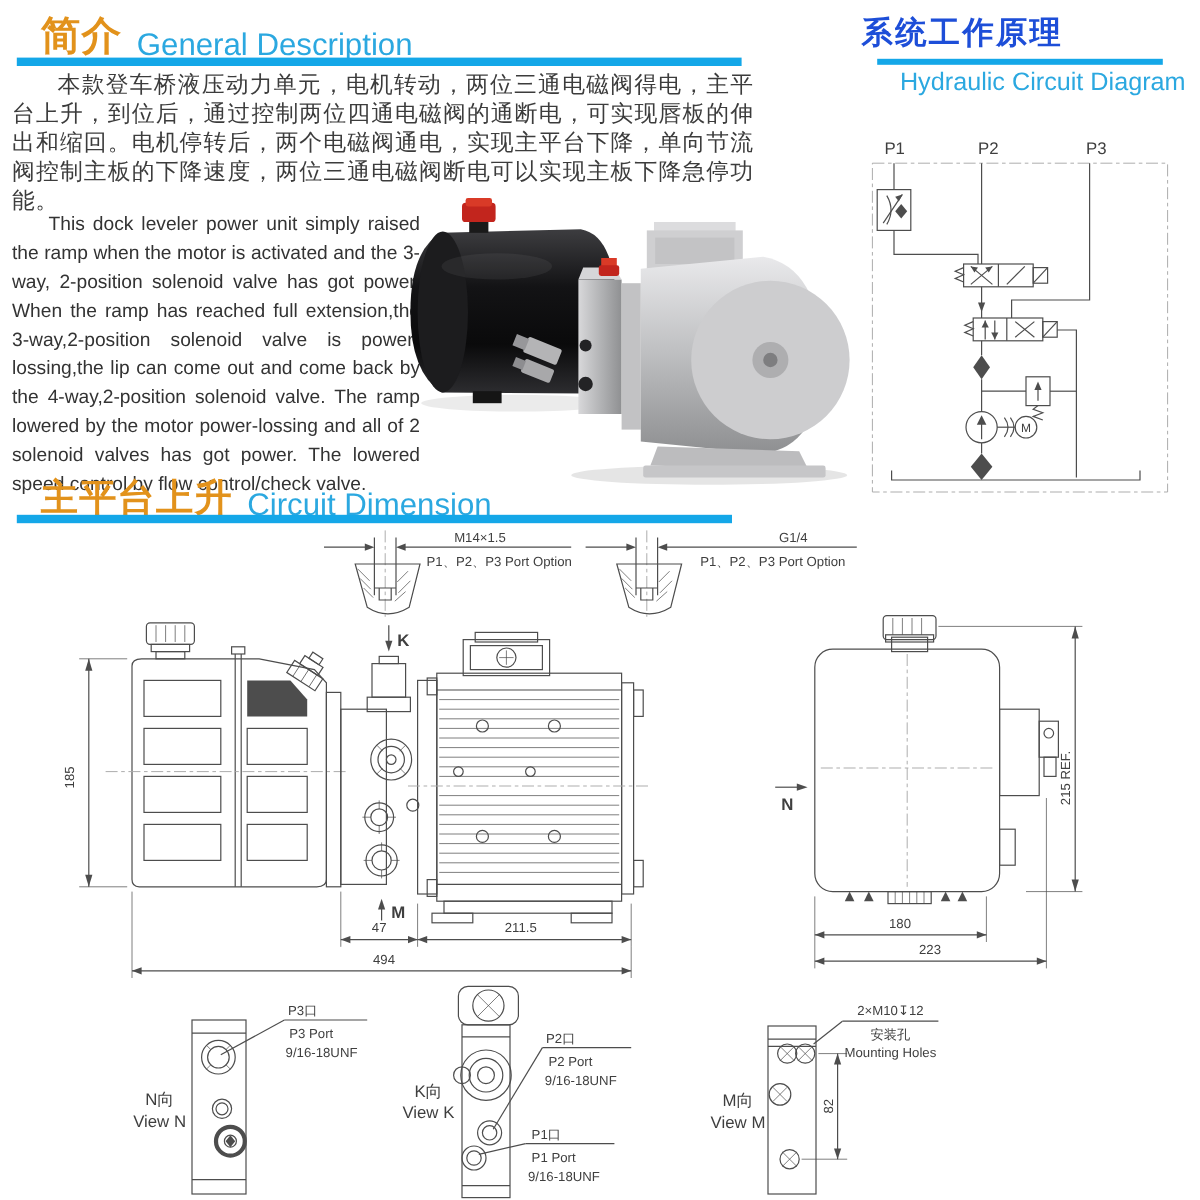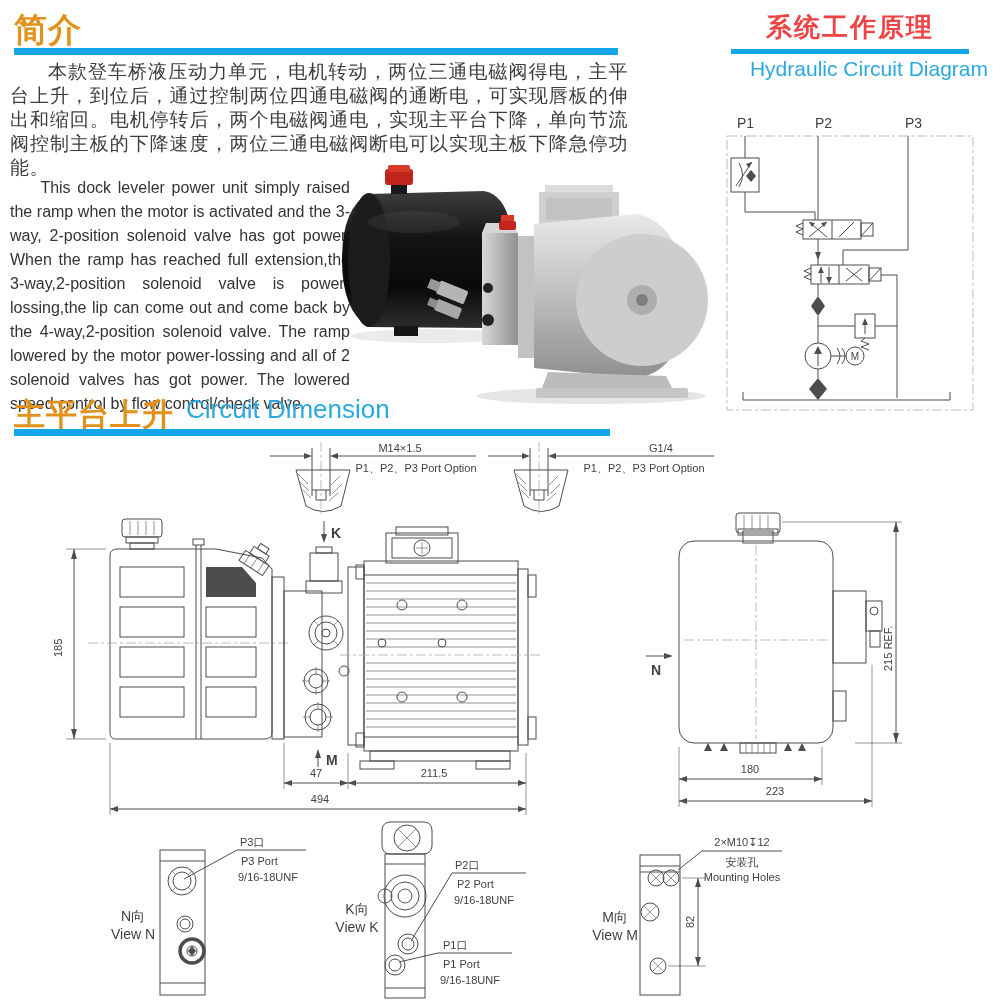--- a/index.html
+++ b/index.html
@@ -1,47 +1,48 @@
 <!DOCTYPE html>
 <html><head>
 <meta charset="utf-8">
 <style>
   html,body{margin:0;padding:0;background:#fff;}
   .page{position:relative;width:1000px;height:1000px;background:#ffffff;
         font-family:"Liberation Sans",sans-serif;overflow:hidden;color:#3d3d3d;}
   .abs{position:absolute;}
-  .hrow{display:flex;align-items:flex-start;gap:12px;white-space:nowrap;}
+  .hrow{display:flex;align-items:flex-end;gap:12px;white-space:nowrap;margin-left:20px;}
   .h-zh{font-size:33px;font-weight:bold;color:#E2921B;letter-spacing:1px;}
   .h-en{font-size:26px;color:#2BA8E0;}
   .bar{background:#14A7E8;}
   .zh-para{font-size:19px;line-height:24px;text-align:justify;color:#3c3c3c;
            text-indent:2em;font-weight:500;letter-spacing:0.4px;}
   .en-para{font-size:16px;line-height:24px;text-align:justify;color:#333;
            text-indent:1.9em;}
-  .rt-zh{font-size:26px;font-weight:bold;color:#ef4444;text-align:center;letter-spacing:2px;}
+  .rt-zh{font-size:26px;font-weight:bold;color:#1d4ed8;letter-spacing:2px;}
   .rt-en{font-size:21px;color:#2BA8E0;text-align:right;}
   
   svg.tech line,svg.tech path,svg.tech rect,svg.tech circle,svg.tech polyline{
       stroke:#4d4d4d;stroke-width:1;fill:none;}
   svg.tech polygon{fill:#4d4d4d;stroke:none;}
   svg.tech .cl{stroke:#a9a9a9;stroke-width:0.8;stroke-dasharray:10 3 3 3;}
   svg.tech .thin{stroke-width:0.6;}
   svg.tech text{fill:#3f3f3f;stroke:none;font-size:11px;font-family:"Liberation Sans",sans-serif;}
   svg.tech text.lbl{font-size:14px;}
   svg.tech text.dim{font-size:11px;}
   svg.tech text.arr{font-size:14px;font-weight:bold;}
   svg.photo *{stroke:none;}
 </style>
 </head>
 <body>
 
 <div class="page">
 
   <div class="abs hrow" style="left:14px;top:8px;">
     <span class="h-zh">简介</span>
+    <span class="h-en">General Description</span>
   </div>
   <div class="abs bar" style="left:14px;top:48px;width:604px;height:7px;"></div>
 
   <div class="abs rt-zh" style="left:718px;top:10px;width:264px;">系统工作原理</div>
   <div class="abs bar" style="left:731px;top:49px;width:238px;height:5px;"></div>
   <div class="abs rt-en" style="left:712px;top:57px;width:276px;">Hydraulic Circuit Diagram</div>
 
   <div class="abs zh-para" style="left:10px;top:60px;width:618px;">本款登车桥液压动力单元，电机转动，两位三通电磁阀得电，主平台上升，到位后，通过控制两位四通电磁阀的通断电，可实现唇板的伸出和缩回。电机停转后，两个电磁阀通电，实现主平台下降，单向节流阀控制主板的下降速度，两位三通电磁阀断电可以实现主板下降急停功能。</div>
   <div class="abs en-para" style="left:10px;top:176px;width:340px;">This dock leveler power unit simply raised the ramp when the motor is activated and the 3-way, 2-position solenoid valve has got power. When the ramp has reached full extension,the 3-way,2-position solenoid valve is power-lossing,the lip can come out and come back by the 4-way,2-position solenoid valve. The ramp lowered by the motor power-lossing and all of 2 solenoid valves has got power. The lowered speed control by flow control/check valve.</div>
 

